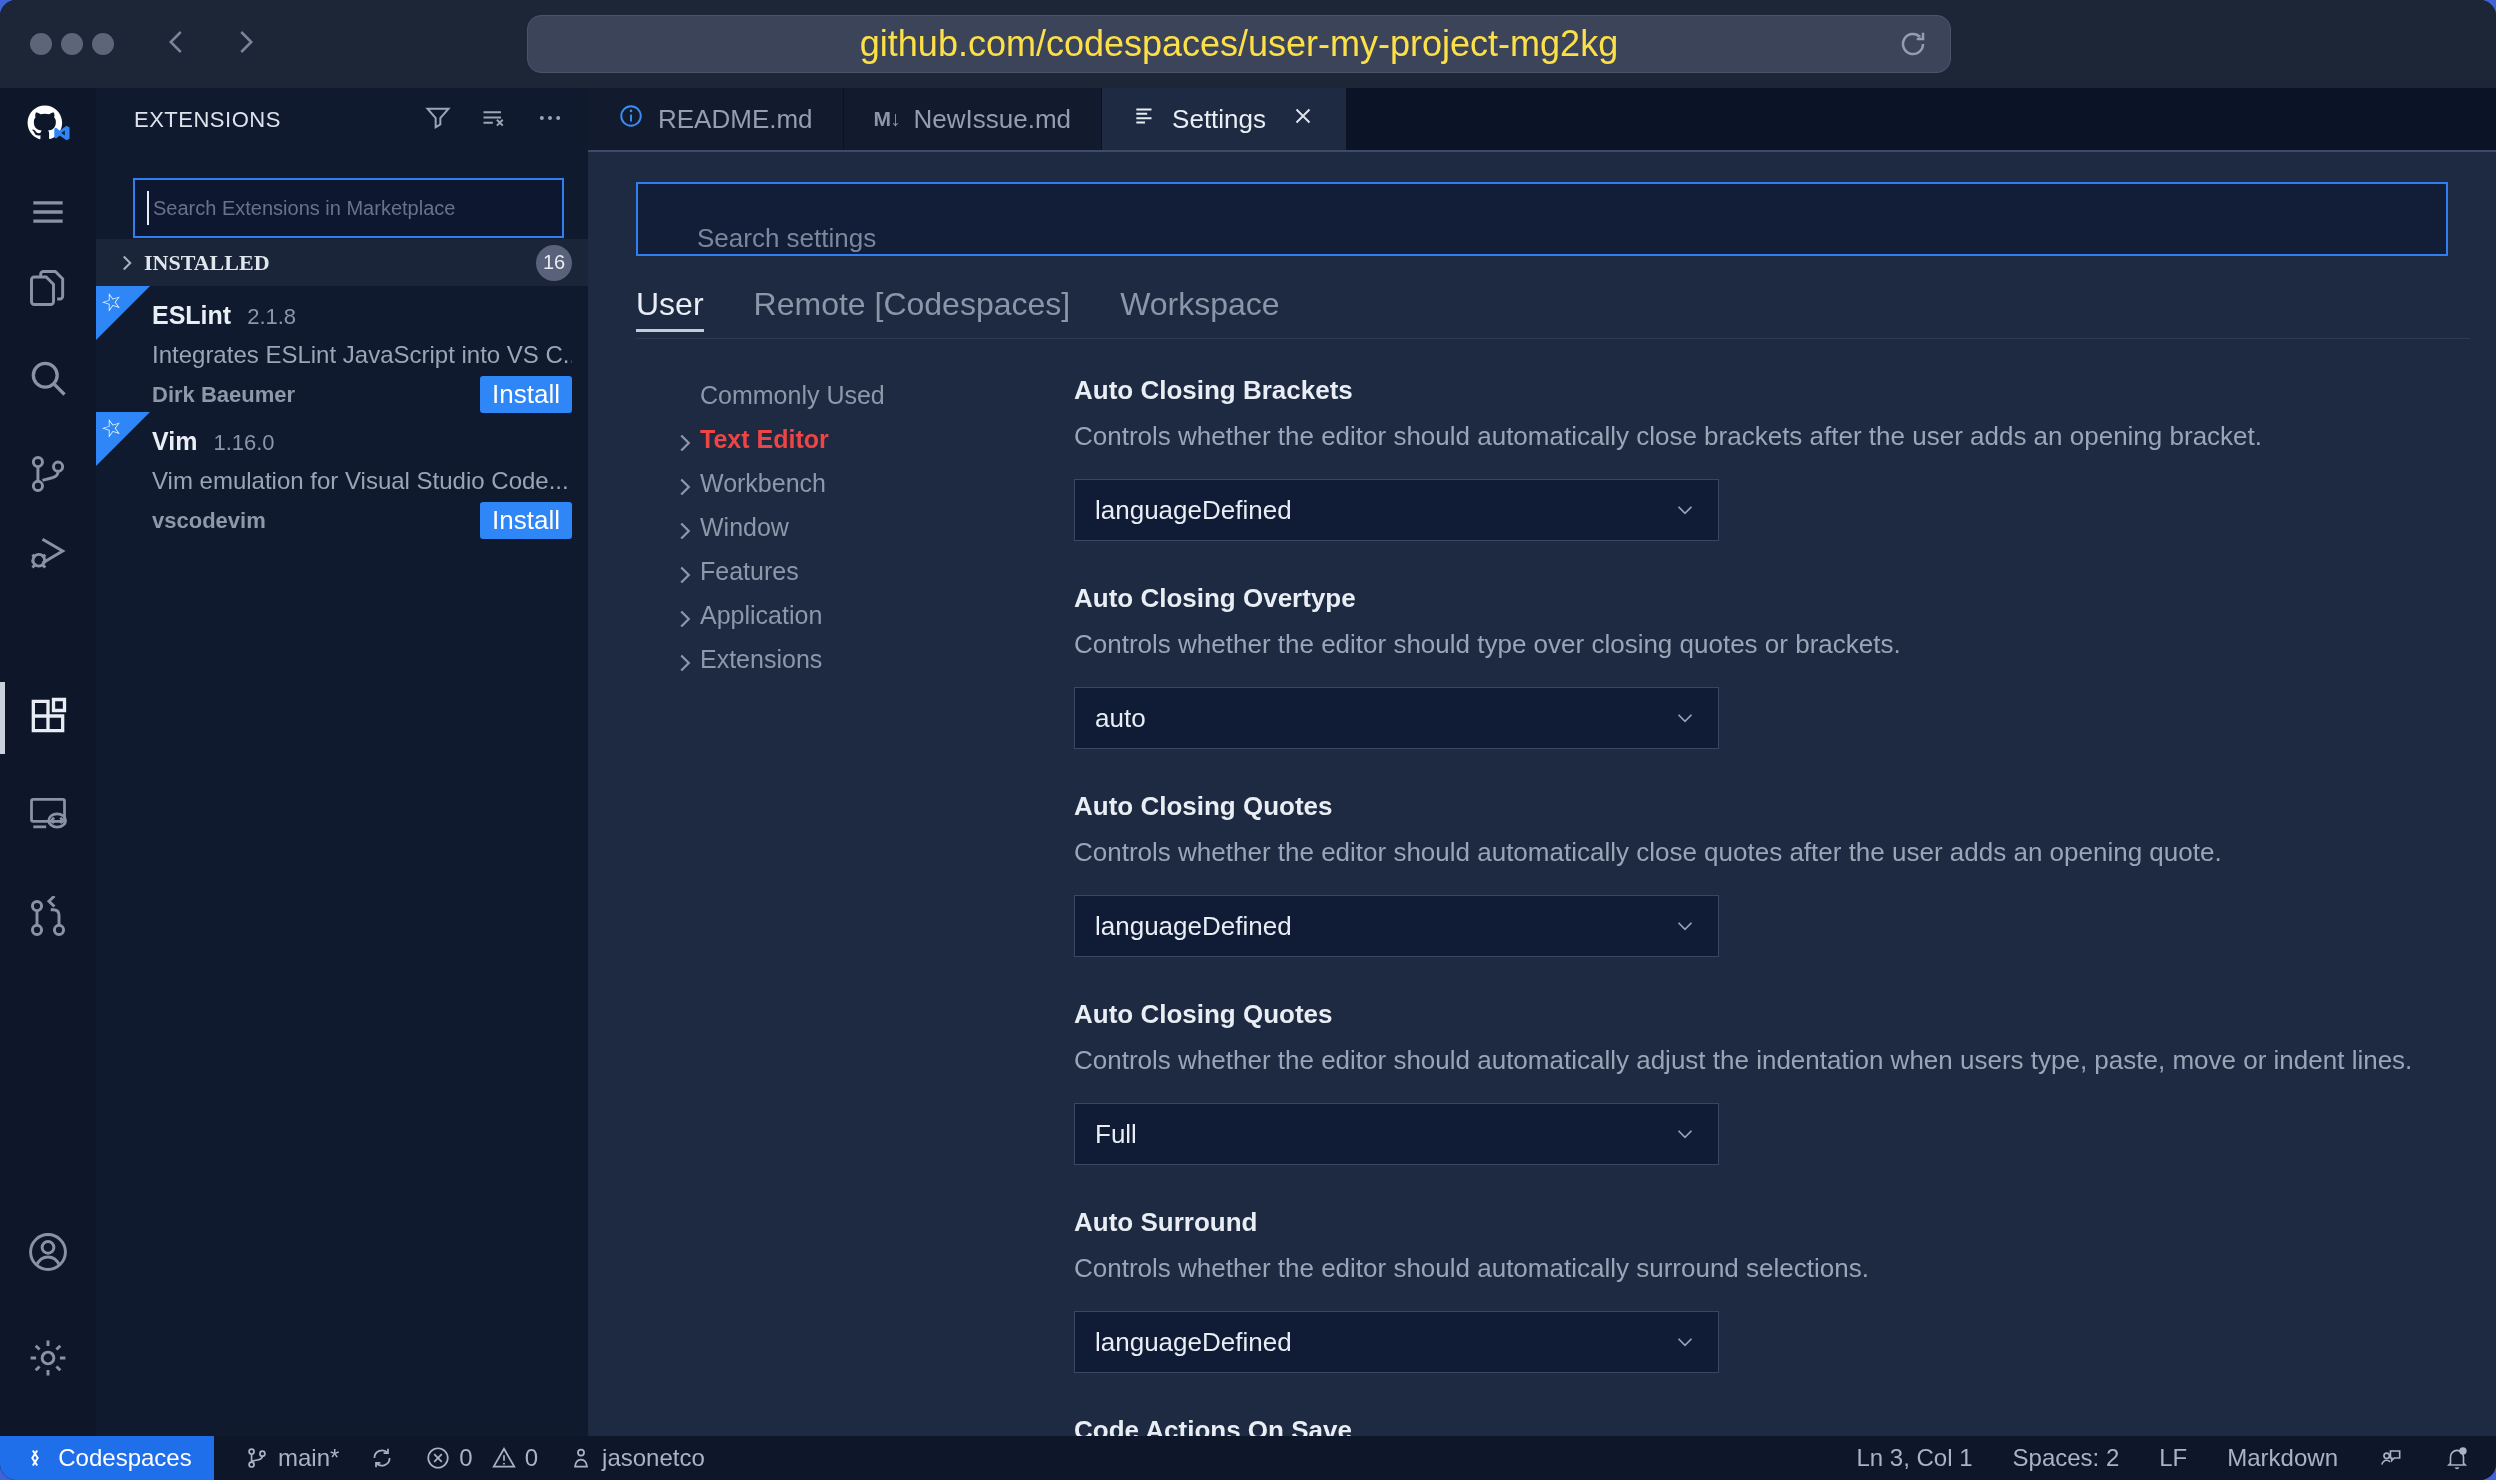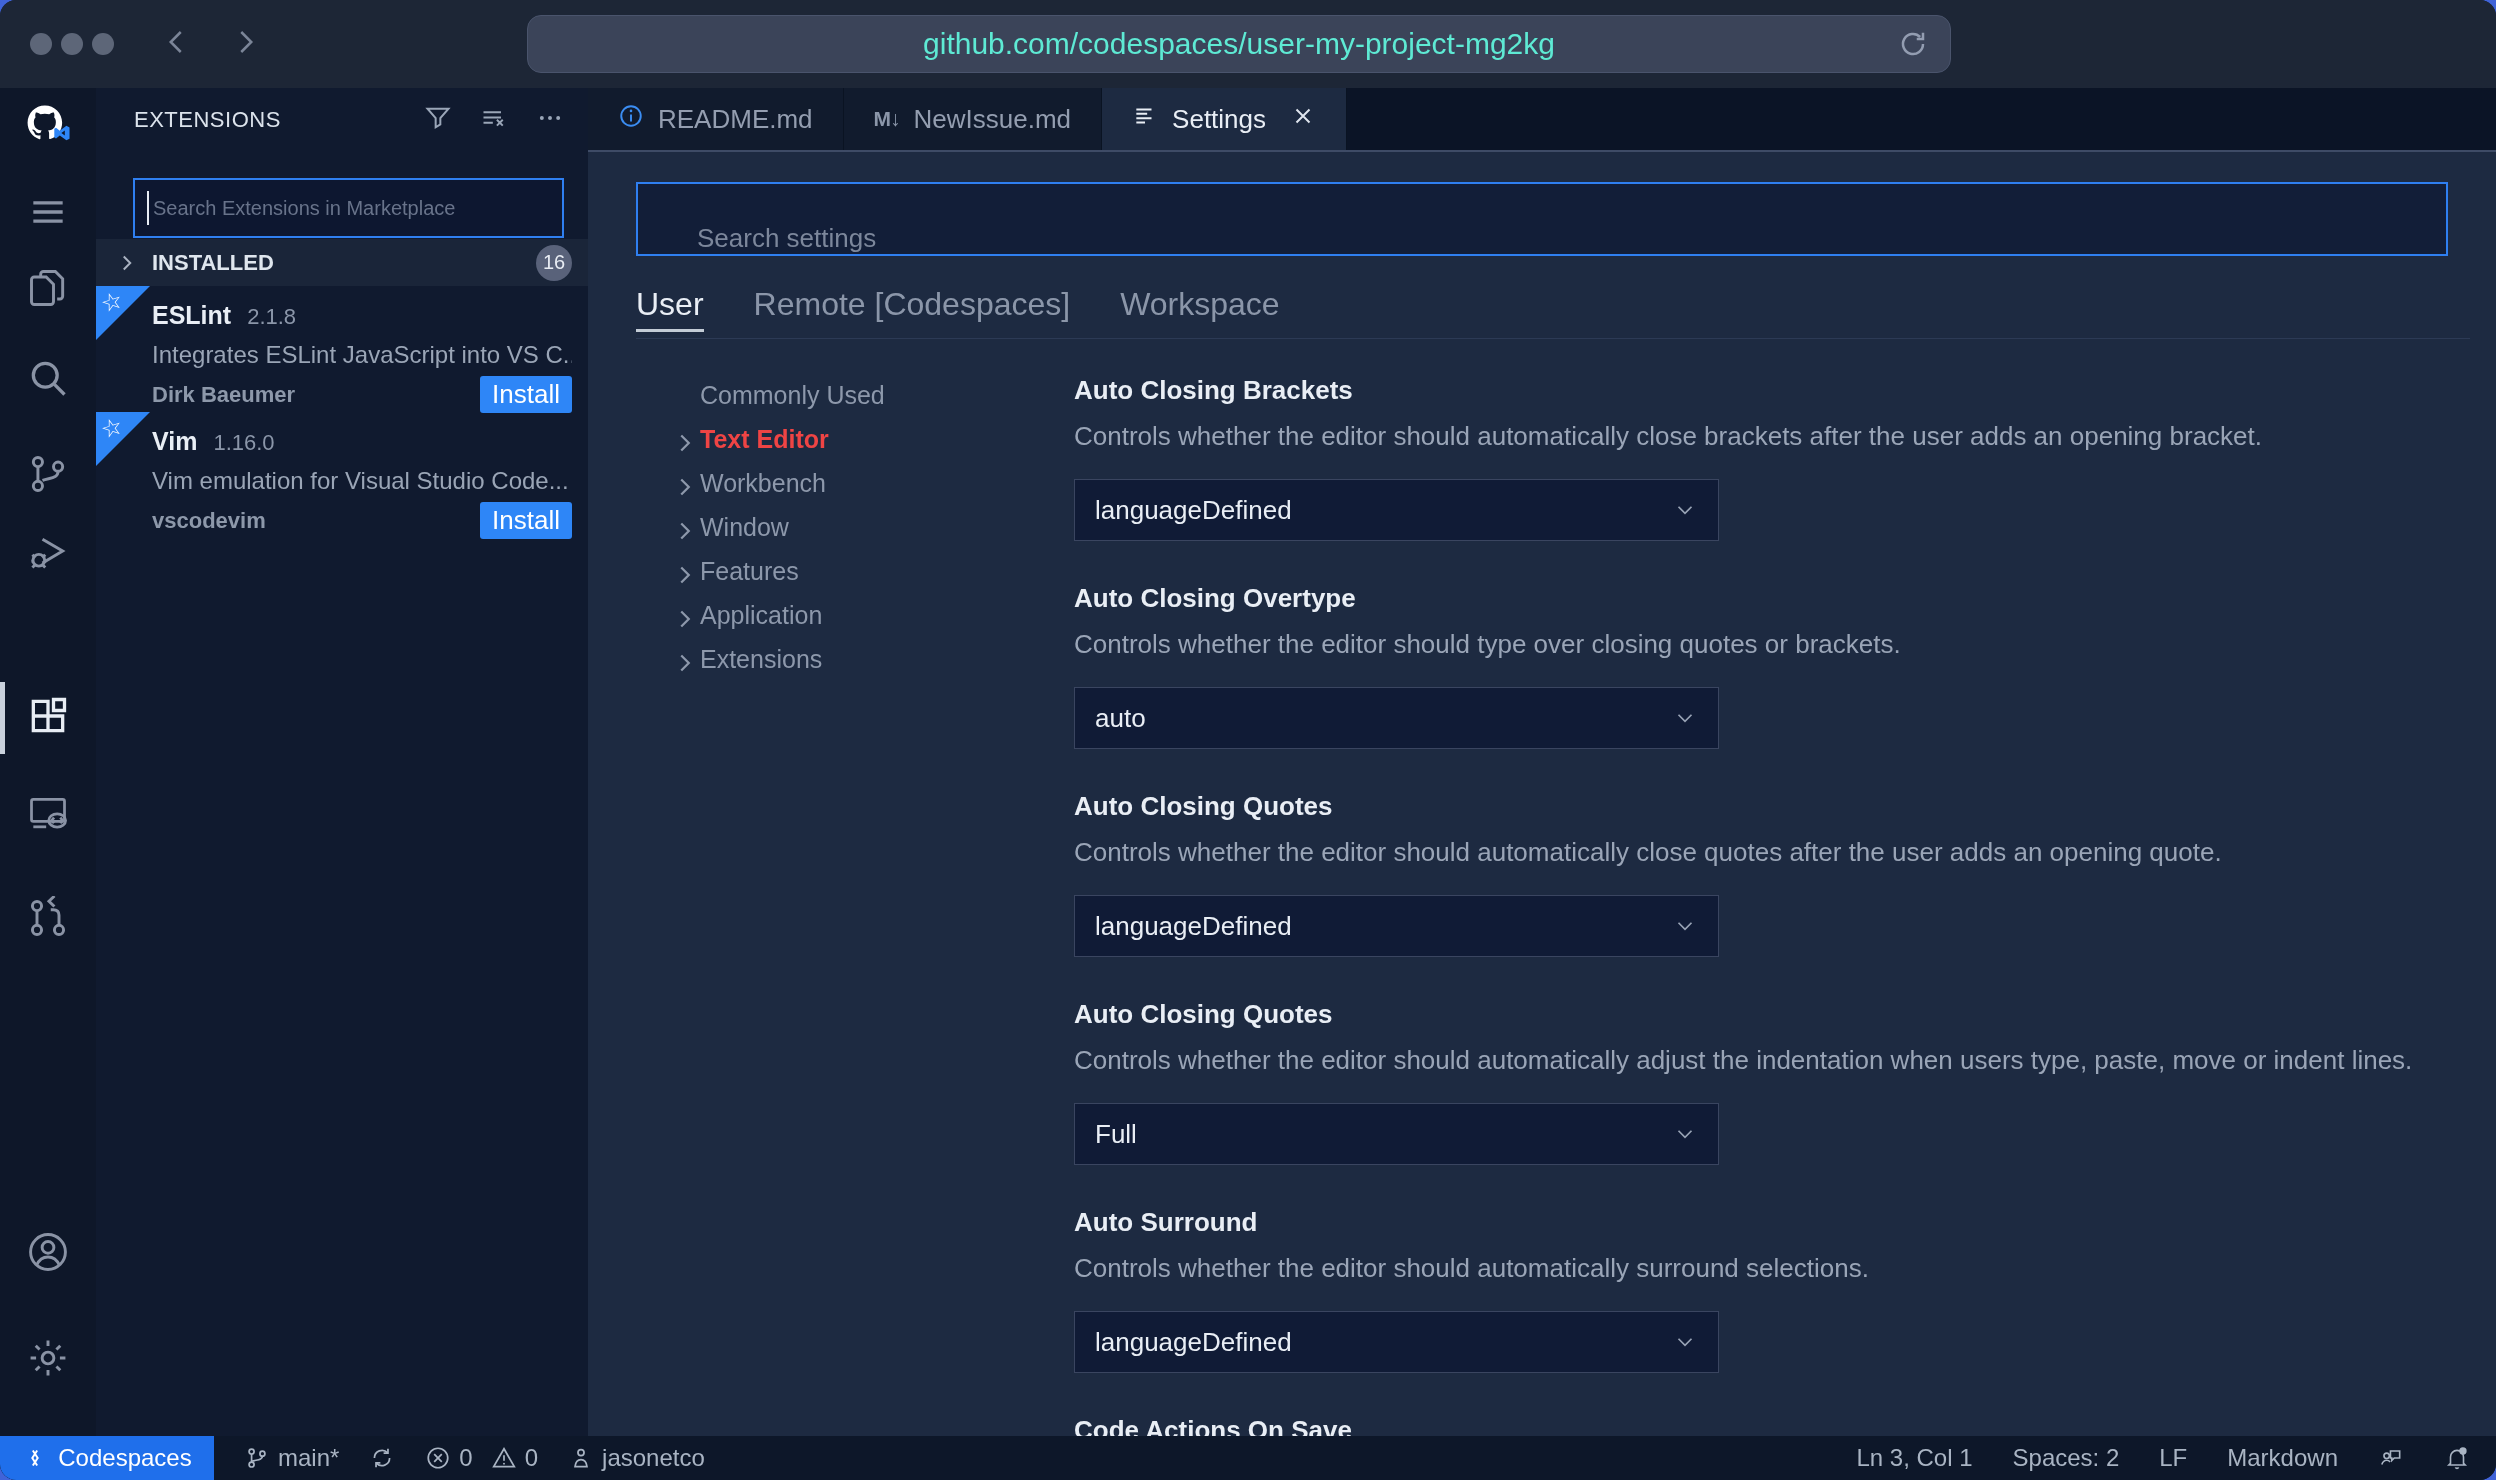--- a/index.html
+++ b/index.html
@@ -9,21 +9,21 @@
             background:#1d2a41; display:flex; flex-direction:column; }
 
   
   .browser-bar { height:88px; background:#1d2636; display:flex; align-items:center; flex:0 0 auto; position:relative; }
   .traffic { display:flex; gap:9px; margin-left:30px; }
   .traffic span { width:22px; height:22px; border-radius:50%; background:#5d6678; }
   .nav-arrows { display:flex; gap:38px; margin-left:48px; color:#7b8598; }
   .nav-arrows svg { width:30px; height:30px; }
   .url-bar { position:absolute; left:527px; top:15px; width:1424px; height:58px; border-radius:14px;
              background:#3b4459; border:1px solid #4a546c; display:flex; align-items:center; justify-content:center; }
-  .url-bar .url-text { color:#5eead4; font-size:30px; }
+  .url-bar .url-text { color:#fde047; font-size:36px; }
   .url-bar .reload { position:absolute; right:22px; top:13px; color:#939db1; }
 
   
   .app { flex:1 1 auto; display:flex; min-height:0; }
 
   
   .activity-bar { width:96px; background:#0e1729; position:relative; flex:0 0 auto; }
   .ab-icon { position:absolute; left:0; width:96px; display:flex; justify-content:center; color:#8a93a5; }
   .ab-icon svg { width:44px; height:44px; }
   .ab-icon.active { color:#e8edf4; }
@@ -35,21 +35,21 @@
   .sb-title { color:#dce3ec; font-size:22px; letter-spacing:.5px; }
   .sb-actions { margin-left:auto; display:flex; gap:28px; color:#9aa6b8; align-items:center; }
   .sb-actions svg { width:28px; height:28px; }
   .sb-search { margin:26px 24px 0 37px; height:60px; border:2px solid #2f7ff0; background:#0d1730;
                display:flex; align-items:center; padding-left:12px; }
   .caret { width:2px; height:34px; background:#e8edf4; margin-right:4px; }
   .sb-search .ph { color:#68738a; font-size:20px; white-space:nowrap; overflow:hidden; }
   .sb-section { height:47px; background:#1a2539; display:flex; align-items:center; padding:0 16px 0 18px; margin-top:1px; }
   .sb-section:first-of-type { margin-top:2px; }
   .sb-section .chev { color:#aab3c2; width:26px; height:26px; flex:0 0 auto; }
-  .sb-section .lbl { color:#dfe6ee; font-size:22px; font-weight:bold; margin-left:12px; }
+  .sb-section .lbl { color:#dfe6ee; font-size:22px; font-weight:bold; margin-left:4px;font-family:Liberation Serif, serif; }
   .badge { margin-left:auto; min-width:36px; height:36px; border-radius:18px; background:#59627a;
            color:#e8ecf3; font-size:20px; display:flex; align-items:center; justify-content:center; }
   .ext-item { position:relative; height:126px; padding:12px 16px 0 56px; }
   .ribbon { position:absolute; left:0; top:0; width:0; height:0;
             border-top:54px solid #2e86f7; border-right:54px solid transparent; }
   .ribbon-star { position:absolute; left:5px; top:2px; color:#fff; font-size:24px; transform:rotate(-18deg); }
   .ext-line1 { display:flex; align-items:baseline; gap:16px; line-height:34px; }
   .ext-name { color:#e9eef5; font-size:25px; font-weight:bold; }
   .ext-version { color:#8b96a9; font-size:22px; }
   .ext-desc { color:#9aa5b6; font-size:24px; line-height:34px; margin-top:4px; white-space:nowrap; overflow:hidden; }

